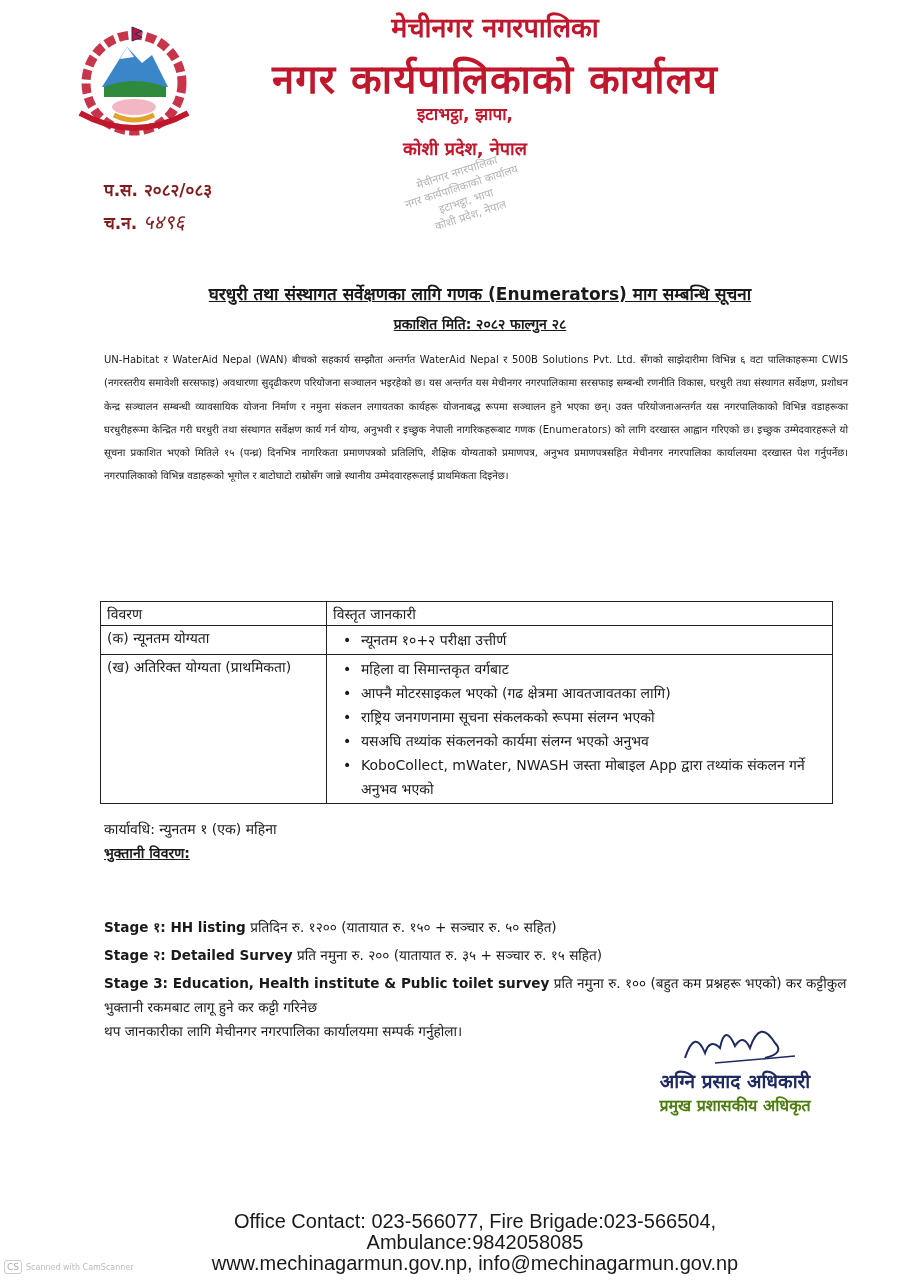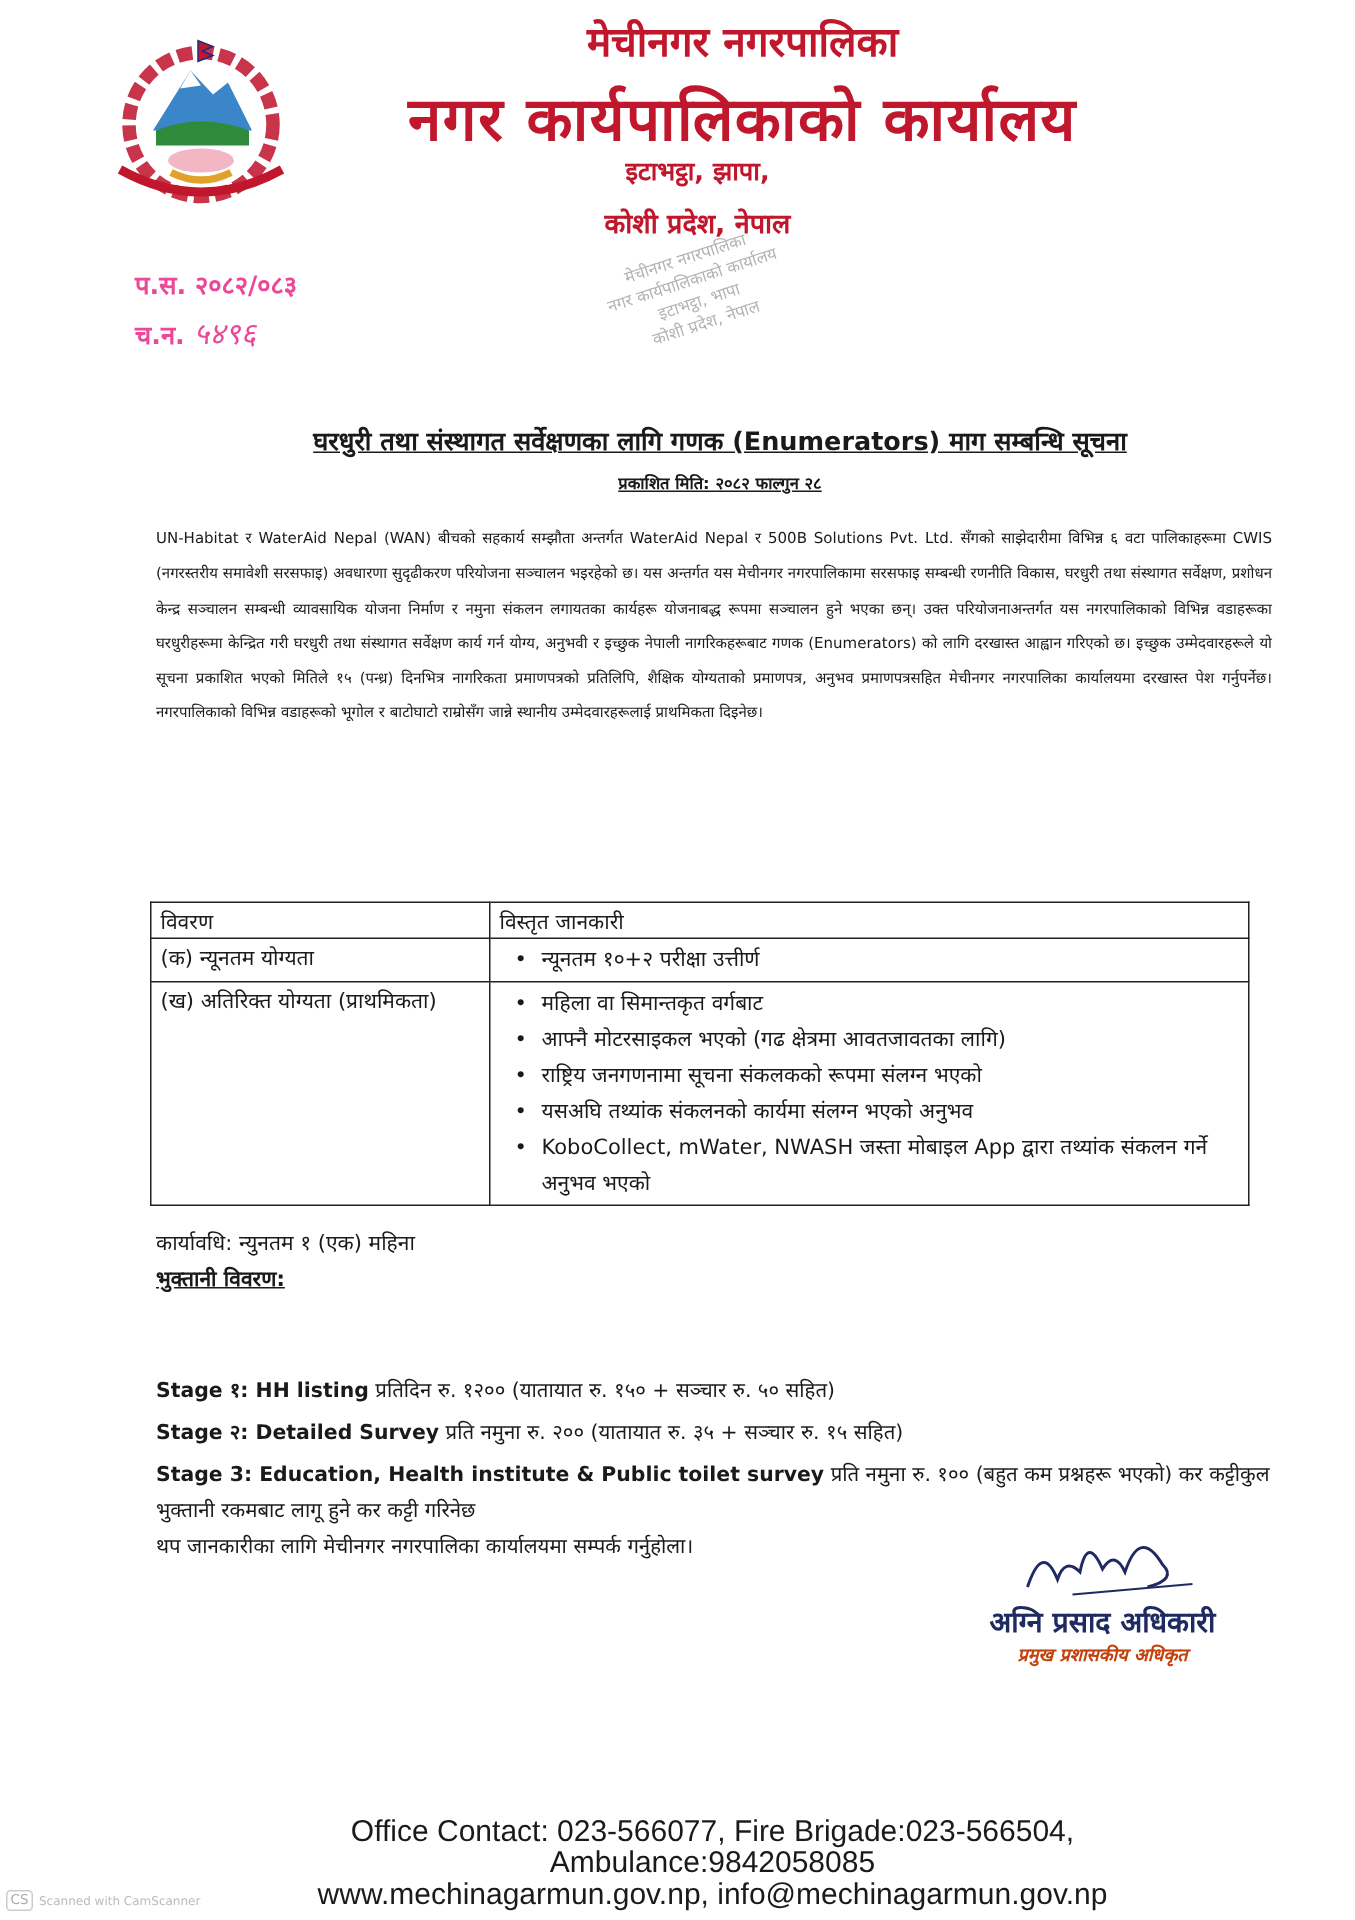--- a/index.html
+++ b/index.html
@@ -4,41 +4,41 @@
 <style>
   html, body { margin:0; padding:0; background:#ffffff; }
   body { width:903px; height:1280px; position:relative; overflow:hidden;
          font-family:"DejaVu Sans", "Liberation Sans", sans-serif; color:#1a1a1a; }
   .abs { position:absolute; }
   .red { color:#c0172c; }
   .h1 { left:330px; top:8px; width:330px; text-align:center; font-size:27px; font-weight:bold; }
   .h2 { left:215px; top:50px; width:560px; text-align:center; font-size:40px; font-weight:bold; letter-spacing:1px; }
   .h3 { left:330px; top:102px; width:270px; text-align:center; font-size:17px; font-weight:bold; }
   .h4 { left:330px; top:136px; width:270px; text-align:center; font-size:18px; font-weight:bold; }
-  .ref { left:90px; font-size:17px; font-weight:bold; color:#ec4899; }
+  .ref { left:104px; font-size:17px; font-weight:bold; color:#7f1d1d; }
   .ref1 { top:178px; } .ref2 { top:208px; }
   .ref2 .hand { font-family:Liberation Sans, sans-serif; font-style:italic; font-weight:normal; font-size:20px; }
   .stamp { left:395px; top:163px; width:150px; height:100px; color:#999; font-size:11px; transform:rotate(-18deg); text-align:center; line-height:15px; opacity:0.75; }
   .title { left:120px; top:282px; width:720px; text-align:center; font-size:17px; font-weight:bold; text-decoration:underline; }
-  .subtitle { left:120px; top:314px; width:720px; text-align:center; font-size:11px; font-weight:bold; text-decoration:underline; }
+  .subtitle { left:120px; top:314px; width:720px; text-align:center; font-size:14px; font-weight:bold; text-decoration:underline; }
   .para { left:104px; top:348px; width:744px; font-size:10px; line-height:23.3px; text-align:justify; }
   table.req { position:absolute; left:100px; top:601px; width:733px; border-collapse:collapse; font-size:14px; }
   table.req td { border:1.6px solid #222; vertical-align:top; padding:2px 6px; }
   table.req td.c1 { width:213px; }
   ul.b { margin:0; padding:0 0 0 16px; list-style:none; }
   ul.b li { position:relative; padding-left:12px; line-height:24px; }
   ul.b li::before { content:"•"; position:absolute; left:-6px; }
   .facts { left:104px; top:817px; font-size:14px; line-height:24px; }
   .facts .u { font-weight:bold; text-decoration:underline; }
   .stages { left:104px; top:915px; width:744px; font-size:13.6px; line-height:24px; }
   .stages .en { font-weight:bold; }
   .sig { left:630px; top:1018px; width:210px; text-align:center; }
   .sig .scribble { height:50px; }
   .sig .name { font-size:19px; font-weight:bold; color:#1f2a60; }
-  .sig .desig { font-size:12px; font-weight:bold; color:#c2410c;font-style:italic; }
+  .sig .desig { font-size:16px; font-weight:bold; color:#4d7c0f; }
   .footer { left:150px; top:1211px; width:650px; text-align:center; font-family:Liberation Sans, sans-serif; font-size:20px; line-height:21px; }
   .cs { left:4px; top:1260px; font-size:8px; color:#bbb; display:flex; align-items:center; gap:4px; }
   .cs .box { border:1px solid #ccc; border-radius:3px; padding:1px 2px; font-size:9px; color:#aaa; }
 </style>
 </head>
 <body>
 
 <div class="abs" style="left:72px;top:25px;width:125px;height:115px;">
   <svg width="125" height="115" viewBox="0 0 125 115">
     <circle cx="62" cy="58" r="48" fill="none" stroke="#c8344a" stroke-width="9" stroke-dasharray="10 4"></circle>

